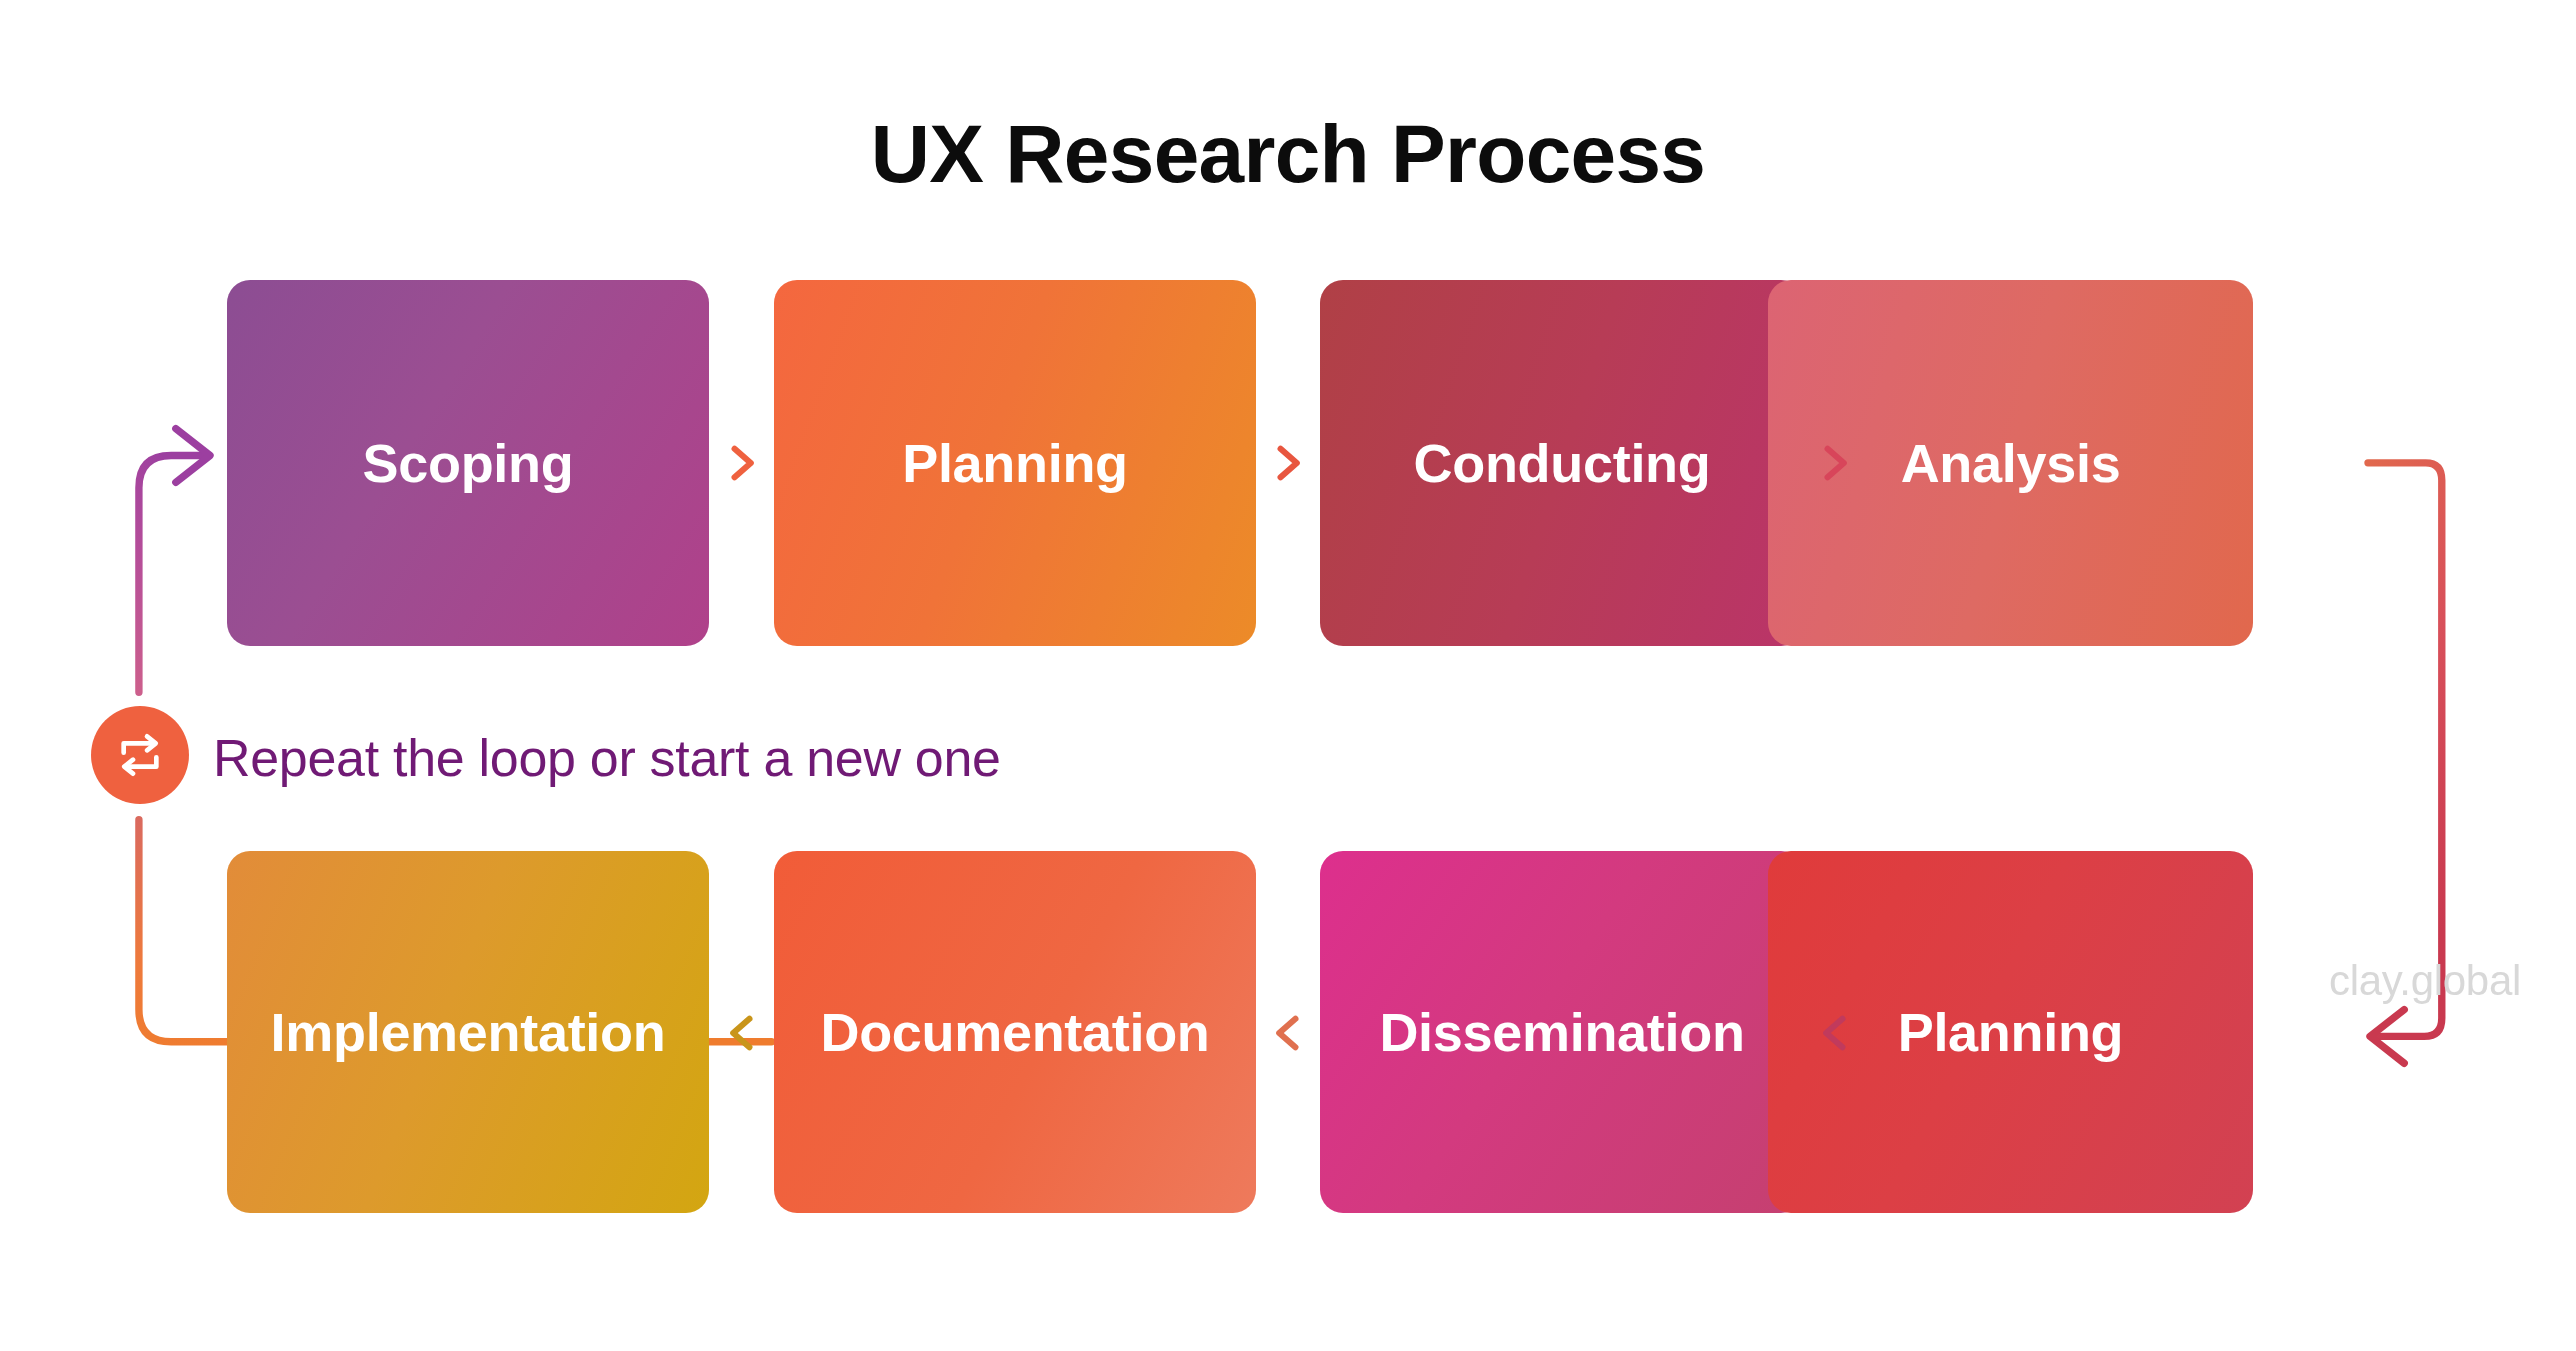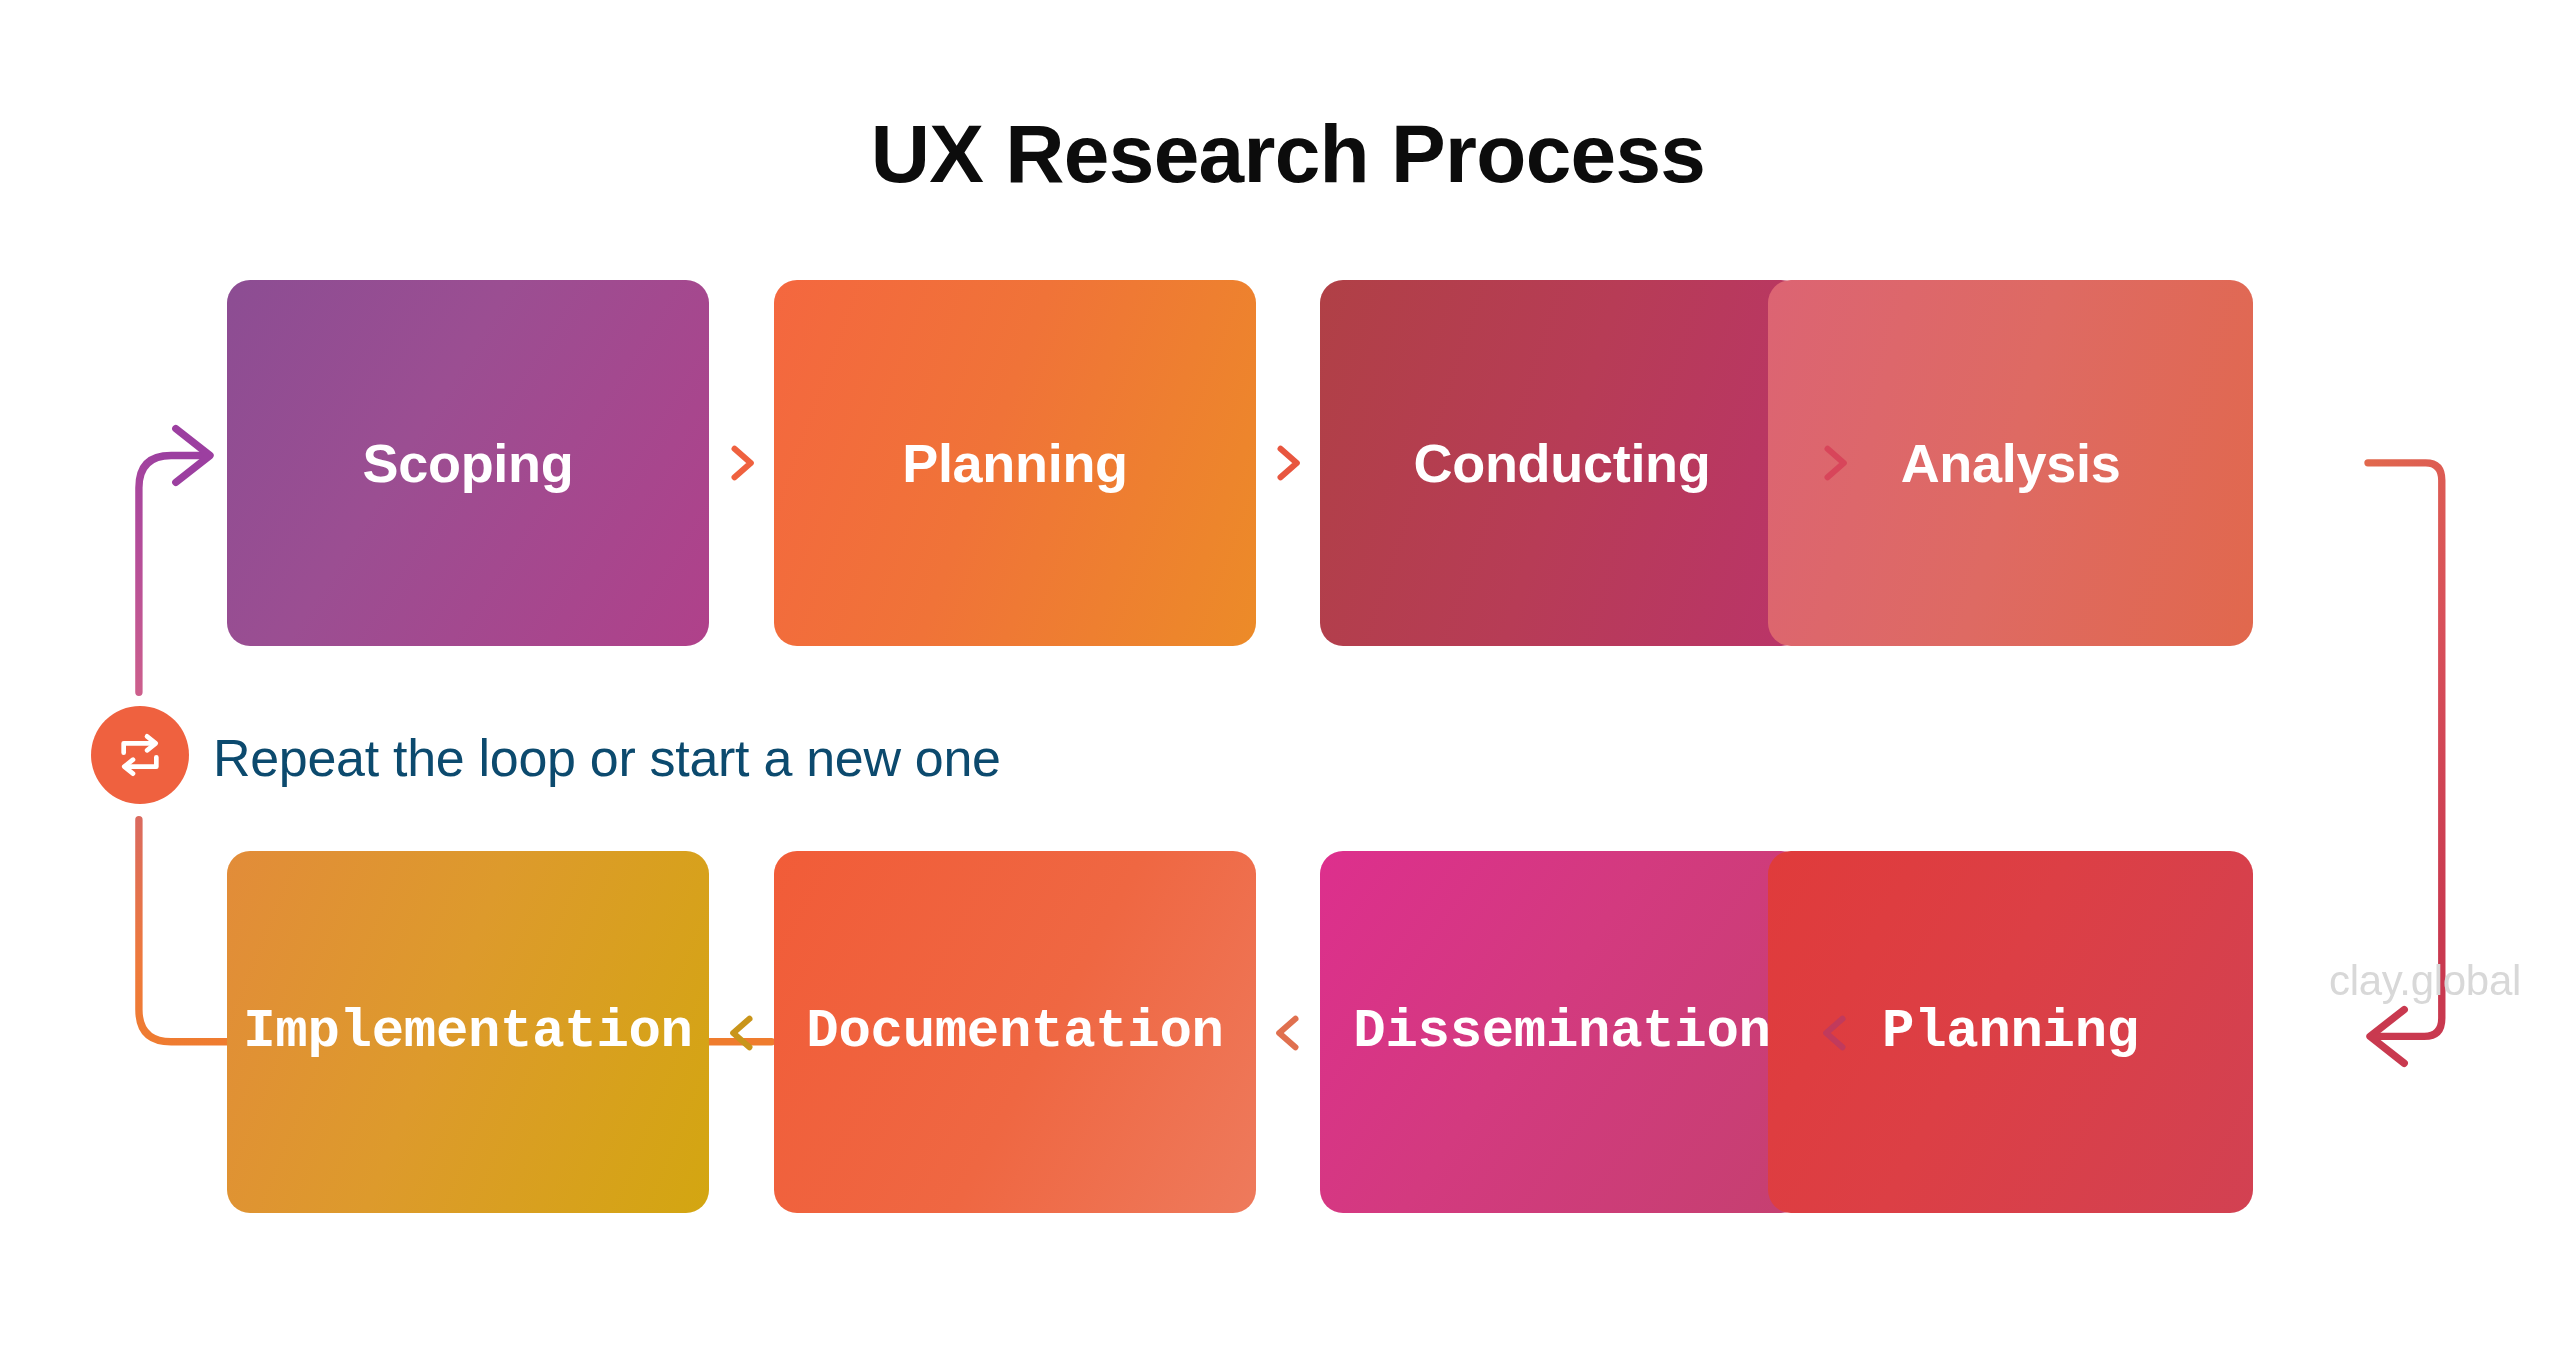--- a/index.html
+++ b/index.html
@@ -60,21 +60,21 @@
     font-size: 54px;
     font-weight: 700;
     letter-spacing: -0.3px;
     text-align: center;
     line-height: 1;
     white-space: nowrap;
   }
 
   
   .row-top  { top: 280px;  height: 366px; }
-  .row-bot  { top: 851px; height: 362px; font-family: Liberation Mono, monospace; }
+  .row-bot  { top: 851px; height: 362px; }
 
   .col-1 { left: 227px;  width: 482px; }
   .col-2 { left: 774px; width: 482px; }
   .col-3 { left: 1320px; width: 484px; }
   .col-4 { left: 1768px; width: 485px; }
 
   
   .g-scoping        { background: linear-gradient(122deg, #8c4d93 0%, #9b4e92 40%, #b0418a 100%); }
   .g-planning       { background: linear-gradient(110deg, #f4673f 0%, #f07338 45%, #ec8b28 100%); }
   .g-conducting     { background: linear-gradient(108deg, #b04046 0%, #b73c56 50%, #ba3469 100%); }
@@ -106,21 +106,21 @@
     justify-content: center;
   }
   #repeat-badge svg { display: block; width: 56px; height: 56px; }
 
   #repeat-caption {
     position: absolute;
     left: 213px;
     top: 727px;
     font-size: 52px;
     font-weight: 400;
-    color: #0c4a6e;
+    color: #701a75;
     letter-spacing: -0.3px;
     white-space: nowrap;
     line-height: 1.2;
   }
 
   
   #watermark {
     position: absolute;
     right: 55px;
     bottom: 24px;

